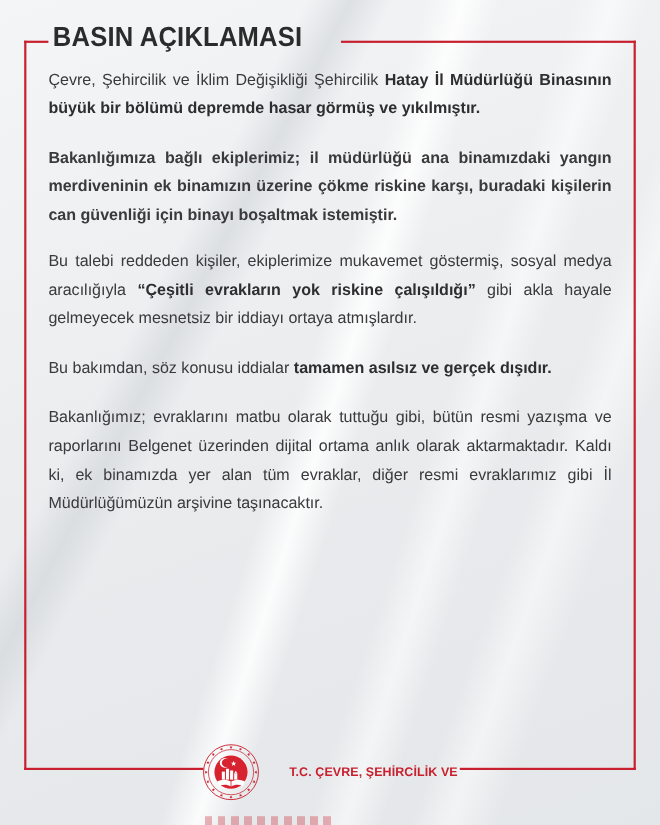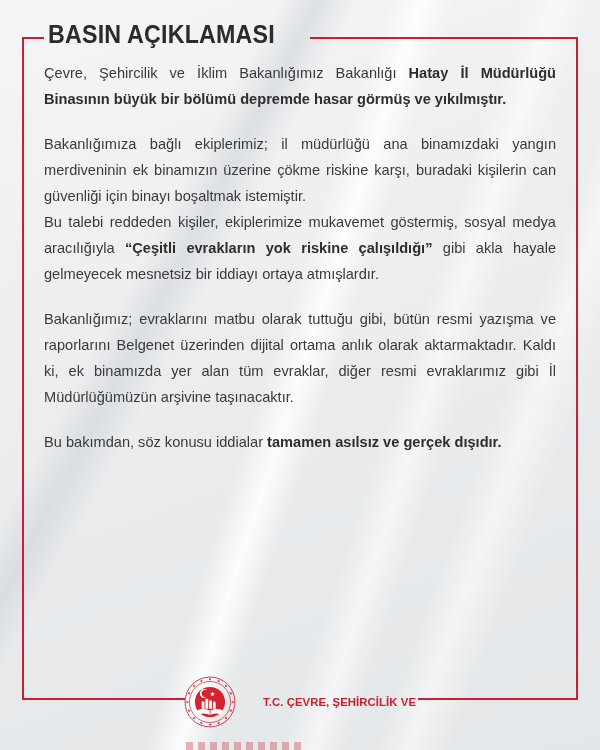--- a/index.html
+++ b/index.html
@@ -38,21 +38,21 @@
   }
 
   
   #body-copy{
     position:absolute;left:44px;top:60px;width:512px;z-index:3;
     color:#3a3a3c;font-size:14.6px;line-height:26px;
     text-align:justify;text-justify:inter-word;
   }
   #body-copy p{margin:0 0 19px 0;}
   #body-copy p:last-child{margin-bottom:0;}
-  #body-copy p.tight{margin-bottom:0;}
+  #body-copy p.tight{margin-bottom:16px;font-weight:bold;}
   #body-copy b{font-weight:700;color:#2e2e30;}
 
   
   #footer{position:absolute;left:0;top:672px;width:600px;height:60px;z-index:4;
     display:flex;align-items:center;justify-content:center;gap:27px;}
   #ministry-emblem{width:52px;height:52px;display:block;flex:0 0 auto;}
   #ministry-name{color:#c8202e;font-size:11.3px;font-weight:700;line-height:14.5px;
     letter-spacing:.1px;white-space:nowrap;}
 
   
@@ -70,25 +70,25 @@
   <div class="fr" id="frame-top-left"></div>
   <div class="fr" id="frame-top-right"></div>
   <div class="fr" id="frame-left"></div>
   <div class="fr" id="frame-right"></div>
   <div class="fr" id="frame-bot-left"></div>
   <div class="fr" id="frame-bot-right"></div>
 
   <div id="title">BASIN AÇIKLAMASI</div>
 
   <div id="body-copy">
-      <p><span>Çevre, Şehircilik ve İklim Bakanlığımız Bakanlığı </span><b>Hatay İl Müdürlüğü Binasının büyük bir bölümü depremde hasar görmüş ve yıkılmıştır.</b></p>
+      <p><span>Çevre, Şehircilik ve İklim Değişikliği Şehircilik </span><b>Hatay İl Müdürlüğü Binasının büyük bir bölümü depremde hasar görmüş ve yıkılmıştır.</b></p>
       <p class="tight"><span>Bakanlığımıza bağlı ekiplerimiz; il müdürlüğü ana binamızdaki yangın merdiveninin ek binamızın üzerine çökme riskine karşı, buradaki kişilerin can güvenliği için binayı boşaltmak istemiştir.</span></p>
       <p><span>Bu talebi reddeden kişiler, ekiplerimize mukavemet göstermiş, sosyal medya aracılığıyla </span><b>“Çeşitli evrakların yok riskine çalışıldığı”</b><span> gibi akla hayale gelmeyecek mesnetsiz bir iddiayı ortaya atmışlardır.</span></p>
+      <p><span>Bu bakımdan, söz konusu iddialar </span><b>tamamen asılsız ve gerçek dışıdır.</b></p>
       <p><span>Bakanlığımız; evraklarını matbu olarak tuttuğu gibi, bütün resmi yazışma ve raporlarını Belgenet üzerinden dijital ortama anlık olarak aktarmaktadır. Kaldı ki, ek binamızda yer alan tüm evraklar, diğer resmi evraklarımız gibi İl Müdürlüğümüzün arşivine taşınacaktır.</span></p>
-      <p><span>Bu bakımdan, söz konusu iddialar </span><b>tamamen asılsız ve gerçek dışıdır.</b></p>
     </div>
 
   <div id="footer">
 
     <svg id="ministry-emblem" viewBox="0 0 100 100" aria-hidden="true">
       <circle cx="50" cy="50" r="48" fill="none" stroke="#c8202e" stroke-width="1.6"></circle>
       <circle cx="50" cy="50" r="39.5" fill="none" stroke="#c8202e" stroke-width="1.3"></circle>
       <g id="seal-stars" fill="#c8202e">
           <path d="M50.00 3.20L50.73 5.29L52.95 5.34L51.19 6.69L51.82 8.81L50.00 7.55L48.18 8.81L48.81 6.69L47.05 5.34L49.27 5.29Z"></path>
           <path d="M67.91 6.76L67.79 8.97L69.81 9.87L67.67 10.44L67.45 12.64L66.24 10.78L64.08 11.25L65.48 9.53L64.37 7.61L66.43 8.41Z"></path>

